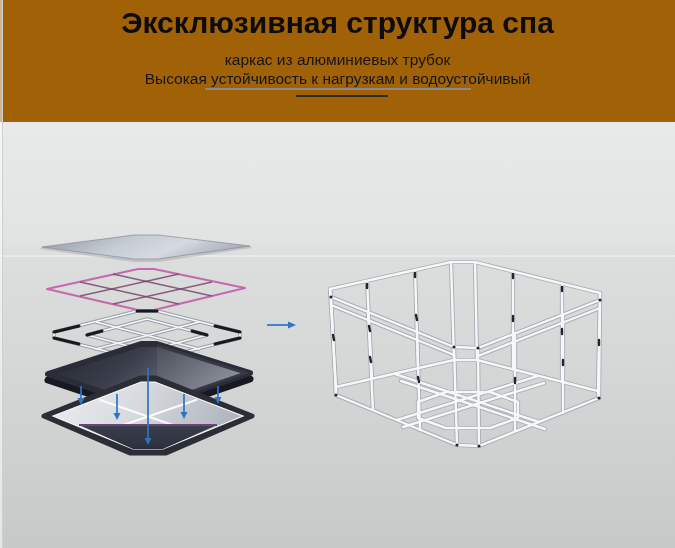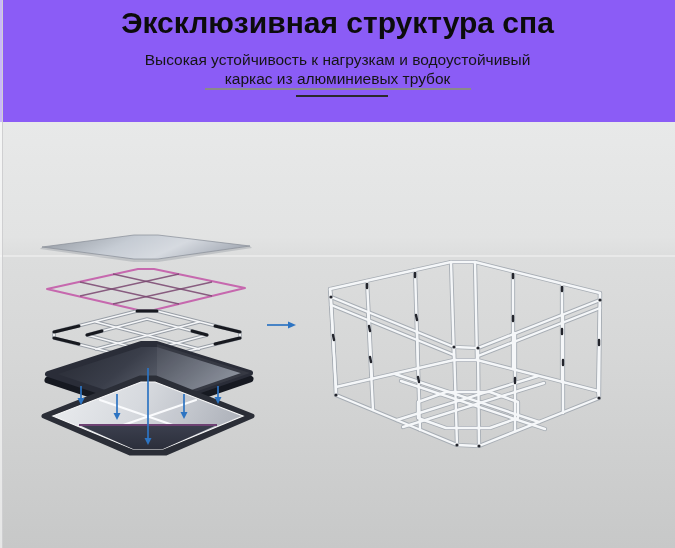--- a/index.html
+++ b/index.html
@@ -5,21 +5,21 @@
   html,body{margin:0;padding:0;}
   body{
     width:675px;height:548px;overflow:hidden;position:relative;
     background:#ffffff;
     font-family:"Liberation Sans","DejaVu Sans",sans-serif;
   }
   .page{width:675px;height:548px;position:relative;}
   
   .header{
     position:absolute;top:0;left:0;width:675px;height:122px;
-    background:#8b5cf6;
+    background:#a16207;
   }
   .title{
     position:absolute;top:6px;left:0;width:100%;
     text-align:center;
     font-size:30px;font-weight:bold;letter-spacing:0px;
     color:var(--title-text,#0c0c0c);
   }
   .subtitle{
     position:absolute;top:50px;left:0;width:100%;
     text-align:center;font-size:15.5px;line-height:19px;
@@ -63,22 +63,22 @@
   .white-line{stroke:#fafbfd;stroke-width:2.2;fill:none;stroke-linecap:round;}
 </style>
 </head>
 <body>
 
 <div class="page">
 
   <div class="header">
     <div class="title">Эксклюзивная структура спа</div>
     <div class="subtitle">
+      <div>каркас из алюминиевых трубок</div>
       <div>Высокая устойчивость к нагрузкам и водоустойчивый</div>
-      <div>каркас из алюминиевых трубок</div>
     </div>
     <div class="underline-gray"></div>
     <div class="underline-dark"></div>
   </div>
 
   <div class="scene">
     <div class="backdrop-seam"></div>
 
     <svg width="675" height="426" viewBox="0 0 675 426">
       <defs>

